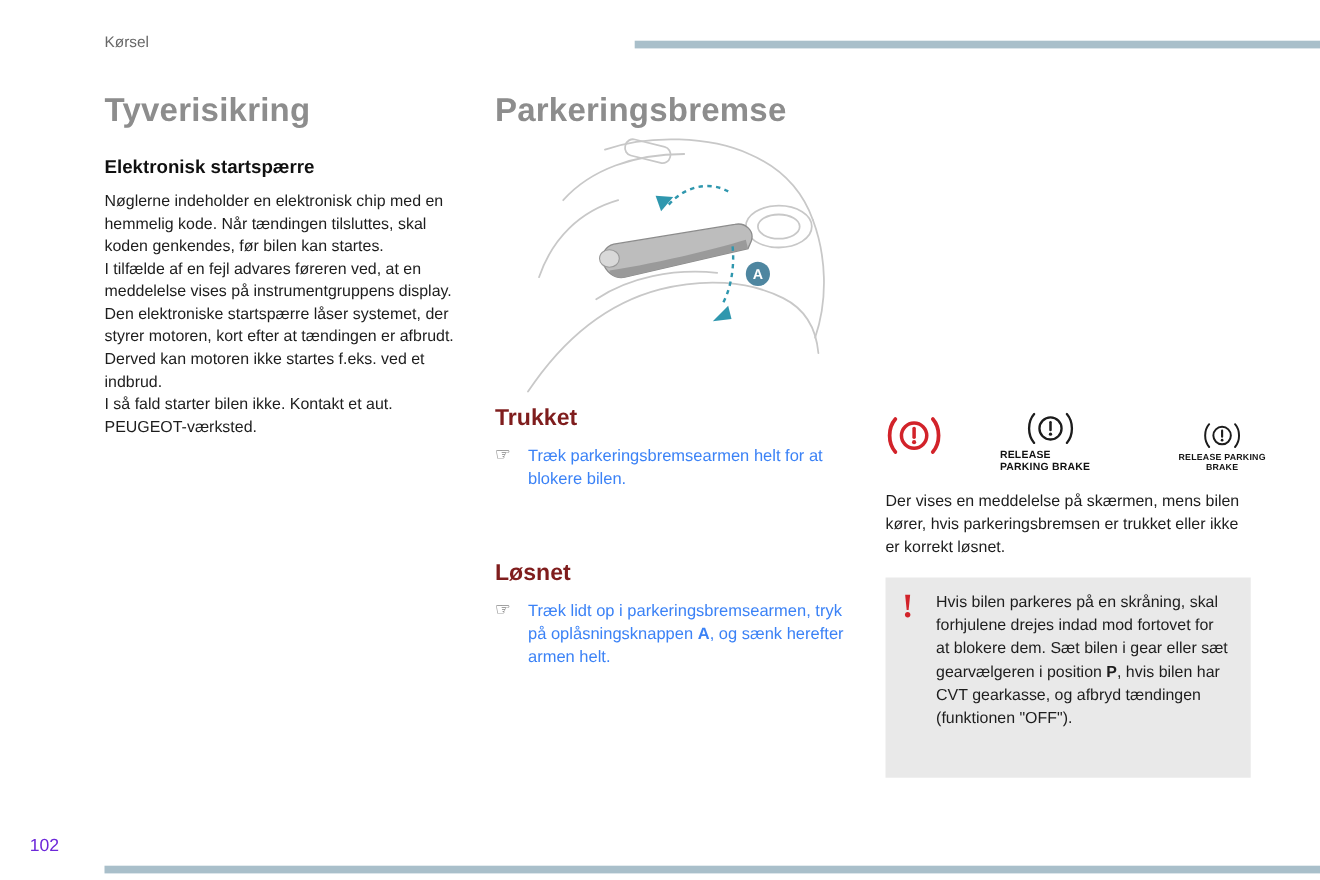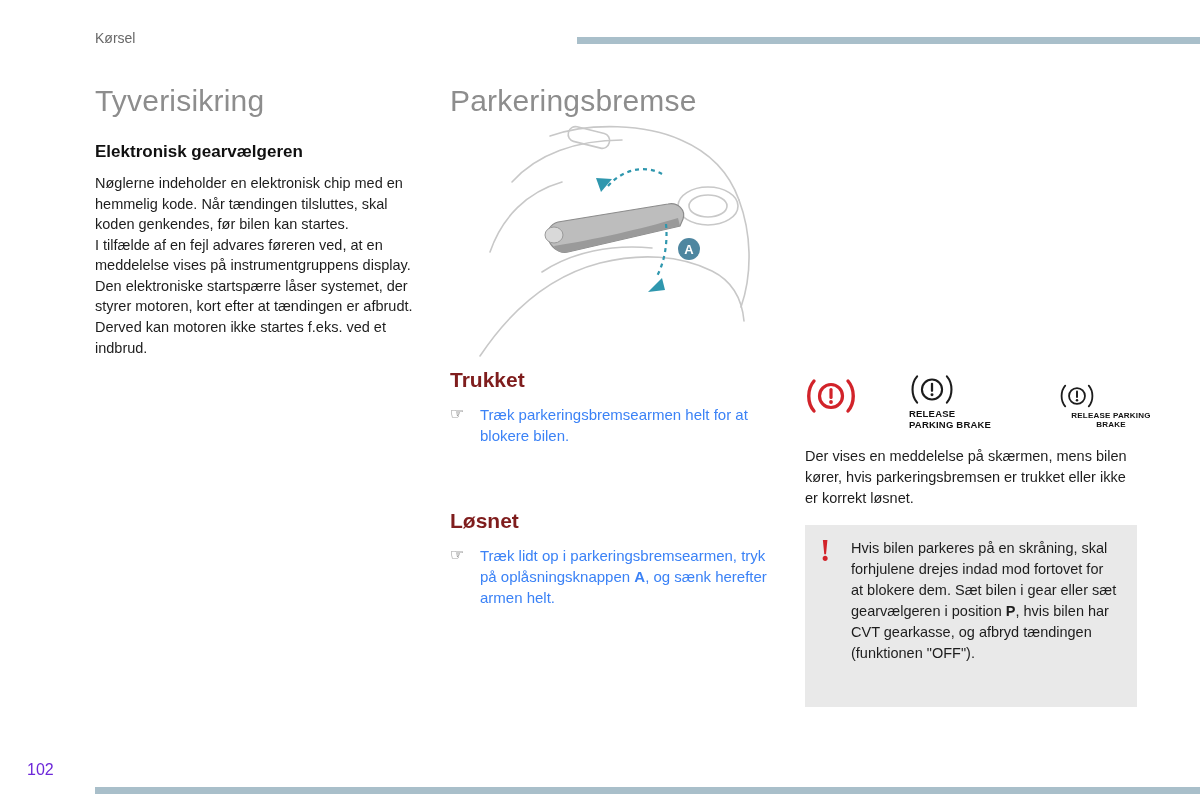--- a/index.html
+++ b/index.html
@@ -7,21 +7,21 @@
   html,body { background:#ffffff; }
   body { font-family:"Liberation Sans", sans-serif; color:#222; }
   .page { position:relative; width:1200px; height:800px; background:#fff; overflow:hidden; }
 
   .running-header { position:absolute; left:95px; top:30px; font-size:14px; color:#686868; }
   .accent-bar { position:absolute; background:#a9bfca; height:7px; }
   .accent-bar.top { left:577px; top:37px; width:623px; }
   .accent-bar.bottom { left:95px; top:787px; width:1105px; }
   .page-number { position:absolute; left:27px; top:761px; font-size:16px; color:#6d28d9; }
 
-  .section-title { font-size:30px; font-weight:400; color:#8d8d8d; letter-spacing:0.2px; }
+  .section-title { font-size:30px; font-weight:700; color:#8d8d8d; letter-spacing:0.2px; }
 
   
   .col-left { position:absolute; left:95px; top:84px; width:322px; }
   .col-left .section-title { margin-bottom:24px; }
   .subsection-title { font-size:17px; font-weight:700; color:#101010; margin-bottom:11px; }
   .body-par { font-size:14.5px; line-height:1.42; color:#1d1d1d; }
 
   
   .col-mid { position:absolute; left:450px; top:84px; width:332px; }
   .illustration { position:relative; width:330px; height:240px; margin-top:2px; }
@@ -30,21 +30,21 @@
              display:flex; align-items:center; justify-content:center; }
   .sub-heading { font-size:21px; font-weight:700; color:#7f1d1d; margin-top:8px; margin-bottom:12px; }
   .bullet { display:flex; align-items:flex-start; margin-bottom:10px; }
   .hand { width:30px; flex:0 0 30px; font-size:16px; color:#4a4a4a; line-height:1.3; }
   .bullet-text { font-size:15px; line-height:1.42; color:#3b82f6; width:290px; }
   .gap-before-losnet { height:44px; }
 
   
   .col-right { position:absolute; left:805px; top:372px; width:338px; }
   .icons-row { display:flex; align-items:flex-start; width:338px; height:60px; }
-  .icon-cell { display:flex; flex-direction:column; }
+  .icon-cell { display:flex; flex-direction:column; align-items:center; }
   .icon-cell.red-cell { margin-right:52px; margin-top:4px; }
   .icon-cell.mid-cell { margin-right:58px; }
   .icon-cell.small-cell { margin-top:10px; }
   .release-label { font-size:9.5px; font-weight:700; color:#111; line-height:1.15; margin-top:2px;
                    width:92px; text-align:left; letter-spacing:0.2px; }
   .release-label.small { font-size:8px; width:104px; text-align:center; margin-top:1px; }
   .screen-par { font-size:14.5px; line-height:1.45; color:#1d1d1d; margin-top:14px; width:330px; }
   .note-box { position:relative; margin-top:16px; width:332px; min-height:182px;
               background:#e9e9e9; padding:13px 18px 18px 46px; }
   .note-exclaim { position:absolute; left:15px; top:8px; font-size:31px; font-weight:900; color:#d2232a;
@@ -58,24 +58,25 @@
 </head>
 <body>
 
 <div class="page">
 
   <div class="running-header">Kørsel</div>
   <div class="accent-bar top"></div>
 
   <div class="col-left">
     <div class="section-title">Tyverisikring</div>
-    <div class="subsection-title">Elektronisk gearvælgeren</div>
+    <div class="subsection-title">Elektronisk startspærre</div>
     <p class="body-par">Nøglerne indeholder en elektronisk chip med en hemmelig kode. Når tændingen tilsluttes, skal koden genkendes, før bilen kan startes.</p>
     <p class="body-par">I tilfælde af en fejl advares føreren ved, at en meddelelse vises på instrumentgruppens display.</p>
     <p class="body-par">Den elektroniske startspærre låser systemet, der styrer motoren, kort efter at tændingen er afbrudt. Derved kan motoren ikke startes f.eks. ved et indbrud.</p>
+    <p class="body-par">I så fald starter bilen ikke. Kontakt et aut. PEUGEOT-værksted.</p>
   </div>
 
   <div class="col-mid">
     <div class="section-title">Parkeringsbremse</div>
 
     <div class="illustration">
       <svg width="330" height="240" viewBox="0 0 330 240">
 
         <path class="sketch" d="M100,16 C140,2 196,4 231,20 C259,32 279,52 289,80"></path>
         <path class="sketch" d="M62,62 C87,34 127,20 172,20"></path>

